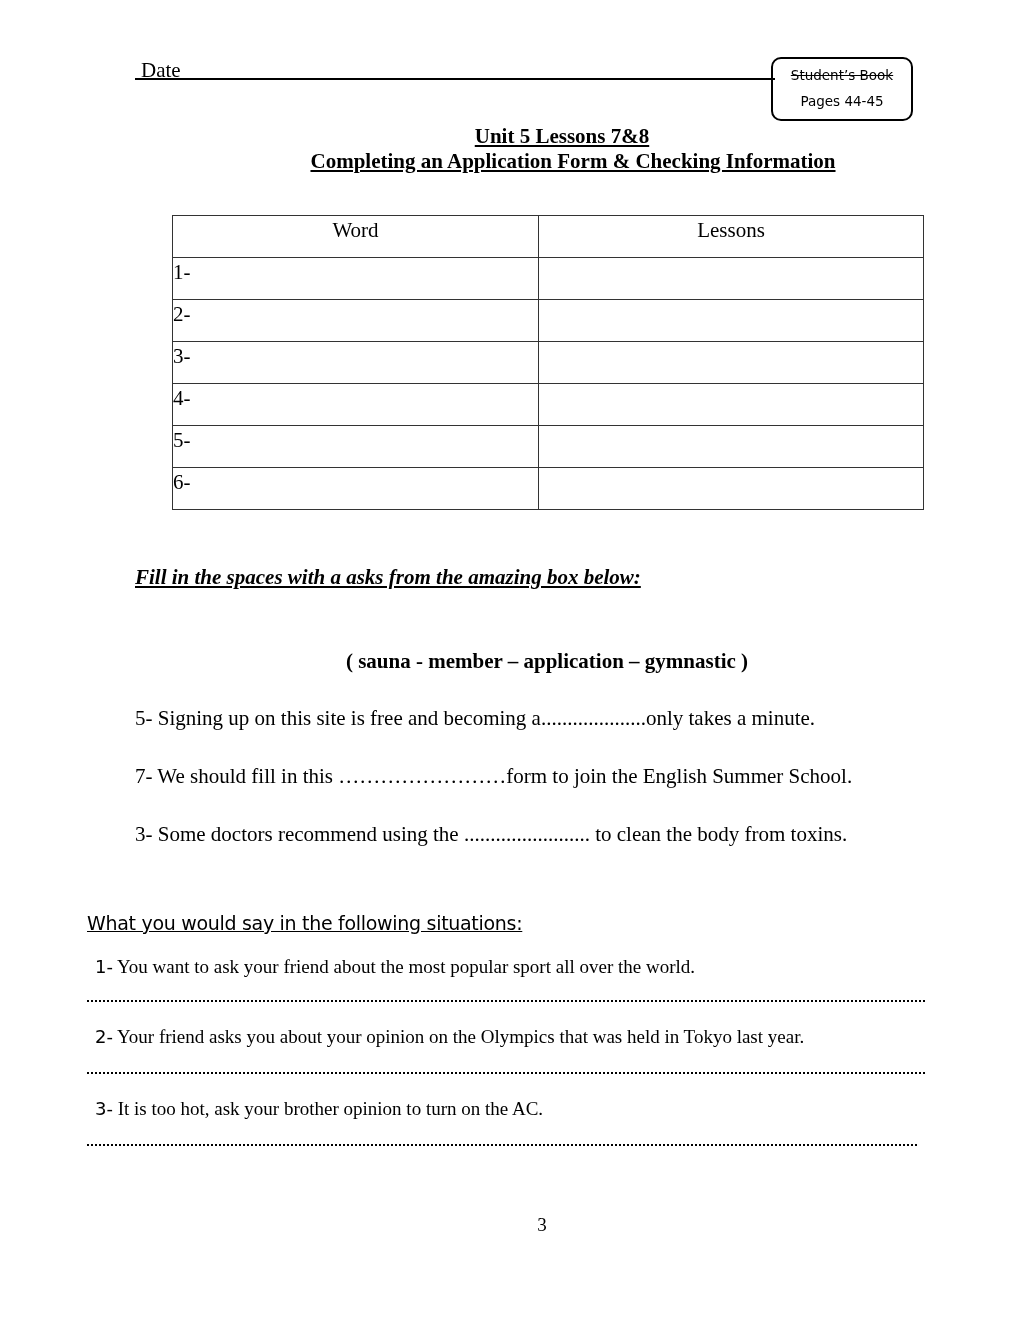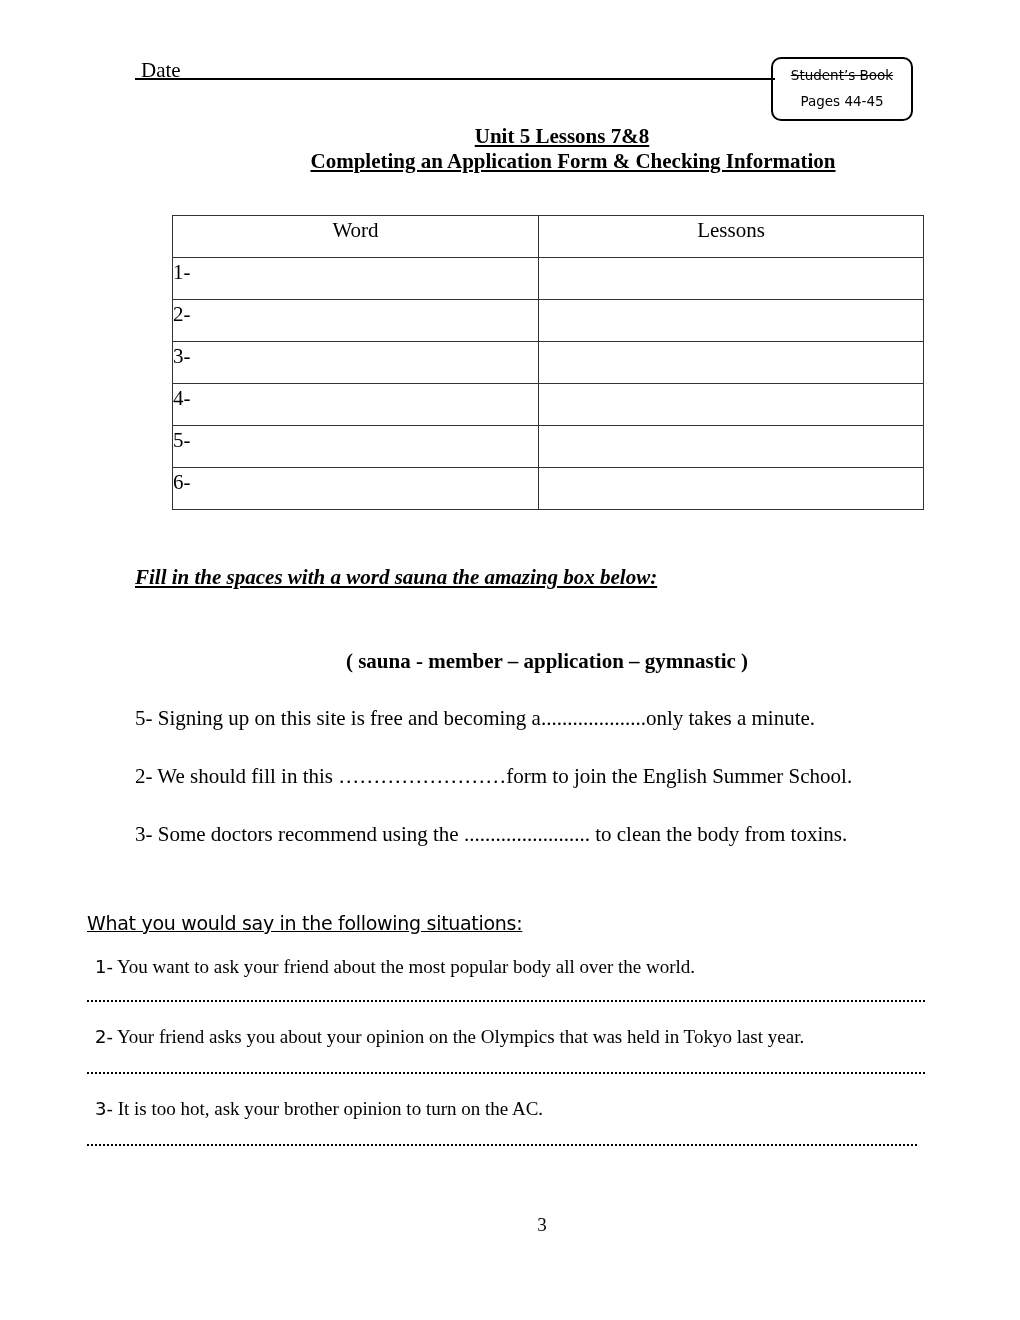--- a/index.html
+++ b/index.html
@@ -92,31 +92,31 @@
       <td class="c1">5-</td>
       <td></td>
     </tr>
     <tr>
       <td class="c1">6-</td>
       <td></td>
     </tr>
   </tbody>
 </table>
 
-<div class="abs fill-heading">Fill in the spaces with a word sauna the amazing box below:</div>
+<div class="abs fill-heading">Fill in the spaces with a asks from the amazing box below:</div>
 <div class="abs word-box">( sauna - member – application – gymnastic )</div>
 
 <div class="abs sentence s1">5- Signing up on this site is free and becoming a....................only takes a minute.</div>
-<div class="abs sentence s2">2- We should fill in this ……………………form to join the English Summer School.</div>
+<div class="abs sentence s2">7- We should fill in this ……………………form to join the English Summer School.</div>
 <div class="abs sentence s3">3- Some doctors recommend using the ........................ to clean the body from toxins.</div>
 
 <div class="abs sit-heading">What you would say in the following situations:</div>
 
 <div class="abs sit q1">
-  <span class="num">1-</span><span> You want to ask your friend about the most popular body all over the world.</span>
+  <span class="num">1-</span><span> You want to ask your friend about the most popular sport all over the world.</span>
 </div>
 <div class="abs dots d1"></div>
 
 <div class="abs sit q2">
   <span class="num">2-</span><span> Your friend asks you about your opinion on the Olympics that was held in Tokyo last year.</span>
 </div>
 <div class="abs dots d2"></div>
 
 <div class="abs sit q3">
   <span class="num">3-</span><span> It is too hot, ask your brother opinion to turn on the AC.</span>

